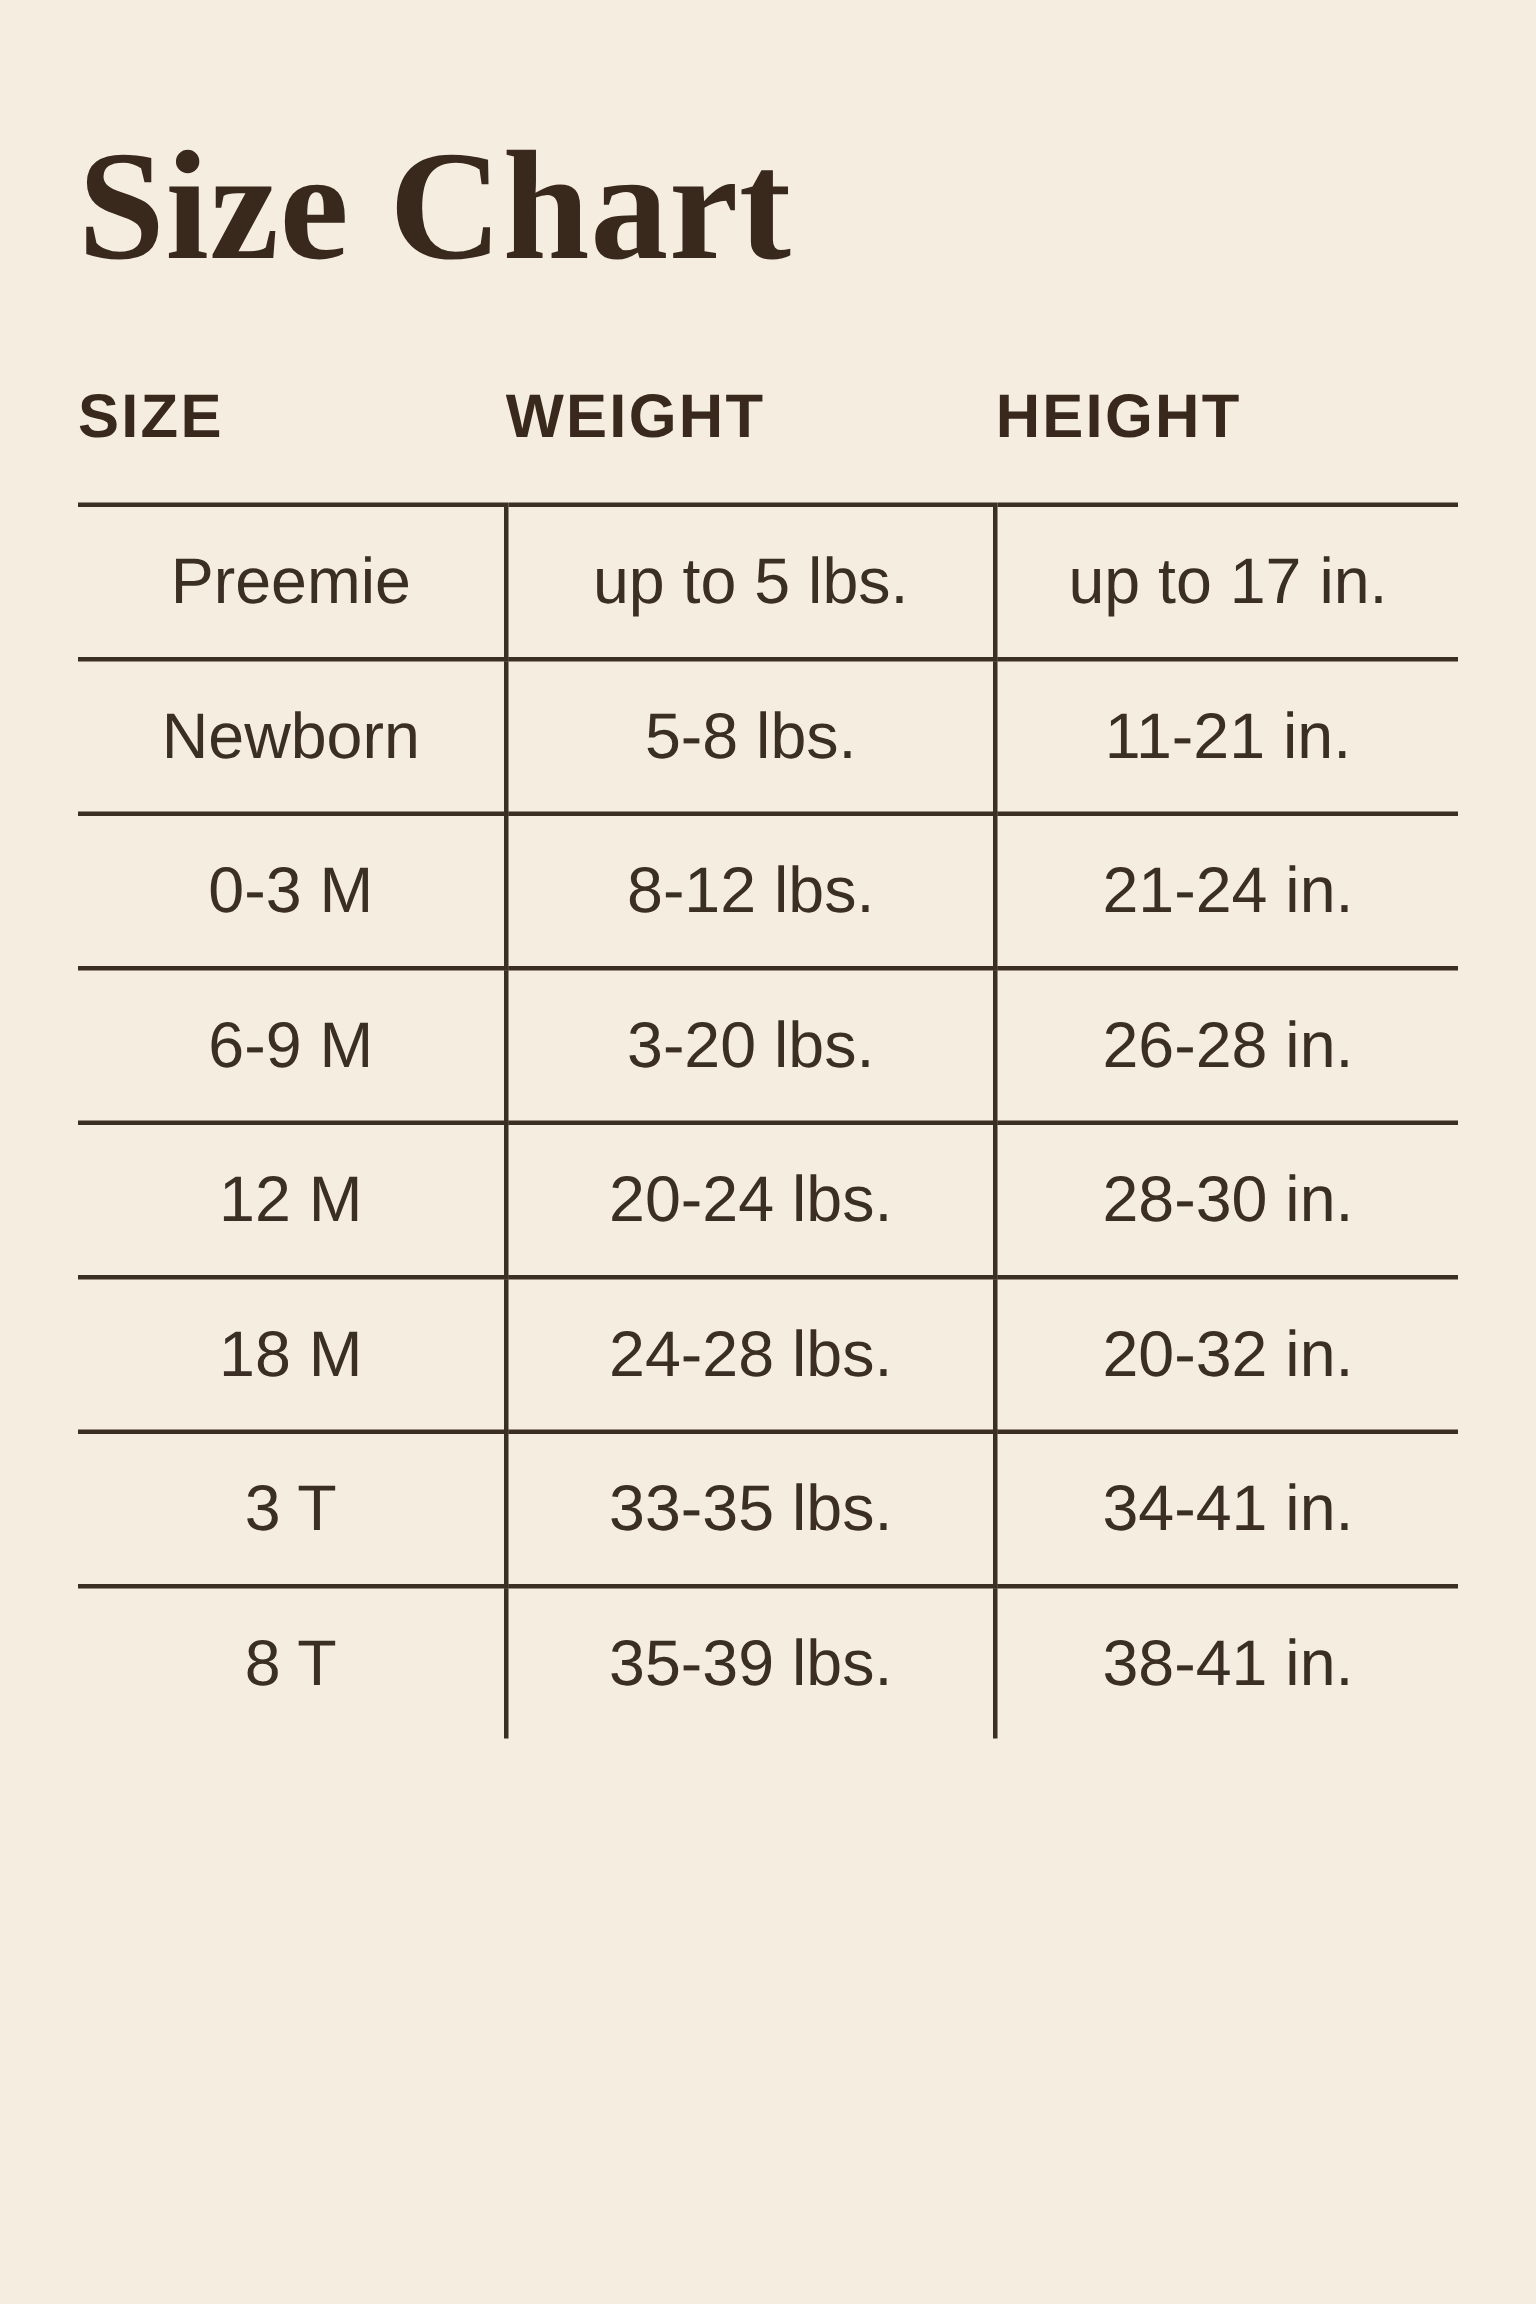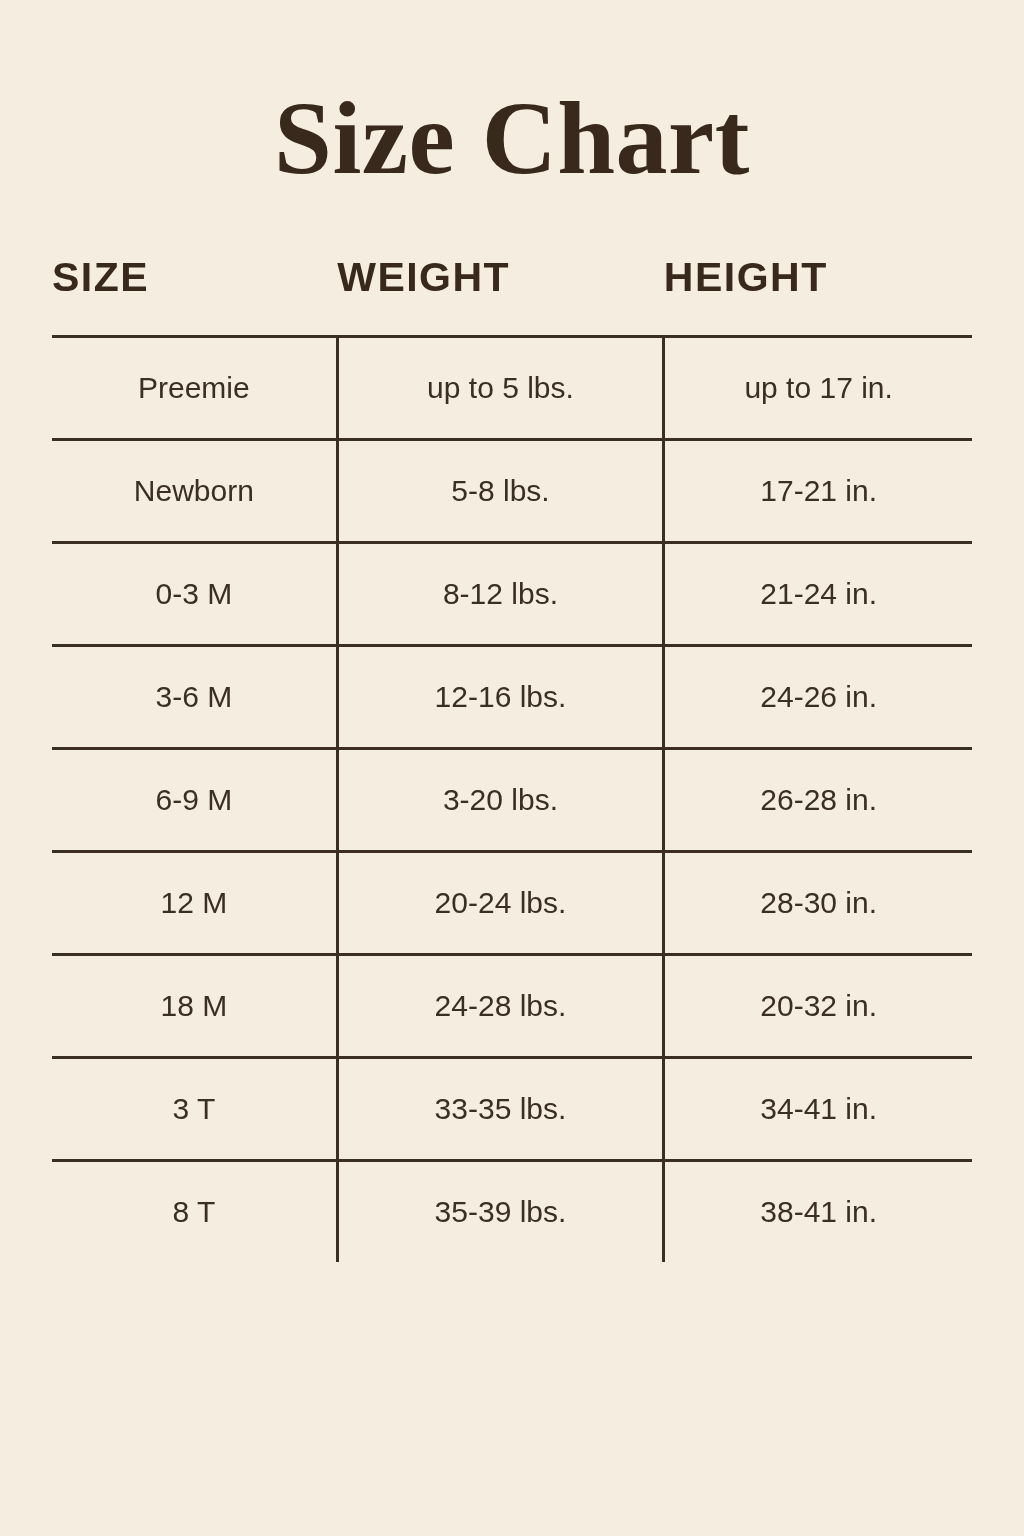--- a/index.html
+++ b/index.html
@@ -20,21 +20,20 @@
     height: 1536px;
     box-sizing: border-box;
     padding: 0 52px;
     background: #f5ede0;
   }
   .title {
     font-family: "Liberation Serif", serif;
     font-weight: bold;
     font-size: 104px;
     line-height: 1;
-    text-align: center;
     color: #39291c;
     letter-spacing: 0.5px;
     padding-top: 86px;
     margin: 0;
   }
   table.size-chart {
     width: 100%;
     border-collapse: collapse;
     margin-top: 64px;
     table-layout: fixed;
@@ -49,21 +48,21 @@
     letter-spacing: 1.5px;
     color: #39291c;
     text-align: left;
     padding: 0 0 34px 0;
     border: none;
   }
   thead tr {
     border-bottom: 3px solid #3b2f24;
   }
   tbody td {
-    font-size: 30px;
+    font-size: 43px;
     font-weight: 400;
     text-align: center;
     color: #3b2f24;
     height: 100px;
     border-bottom: 3px solid #3b2f24;
     border-right: 3px solid #3b2f24;
     padding: 0;
   }
   tbody td:last-child {
     border-right: none;
@@ -98,31 +97,26 @@
     </thead>
     <tbody>
       <tr>
         <td>Preemie</td>
         <td>up to 5 lbs.</td>
         <td>up to 17 in.</td>
       </tr>
       <tr>
         <td>Newborn</td>
         <td>5-8 lbs.</td>
-        <td>17-21 in.</td>
+        <td>11-21 in.</td>
       </tr>
       <tr>
         <td>0-3 M</td>
         <td>8-12 lbs.</td>
         <td>21-24 in.</td>
-      </tr>
-      <tr>
-        <td>3-6 M</td>
-        <td>12-16 lbs.</td>
-        <td>24-26 in.</td>
       </tr>
       <tr>
         <td>6-9 M</td>
         <td>3-20 lbs.</td>
         <td>26-28 in.</td>
       </tr>
       <tr>
         <td>12 M</td>
         <td>20-24 lbs.</td>
         <td>28-30 in.</td>

